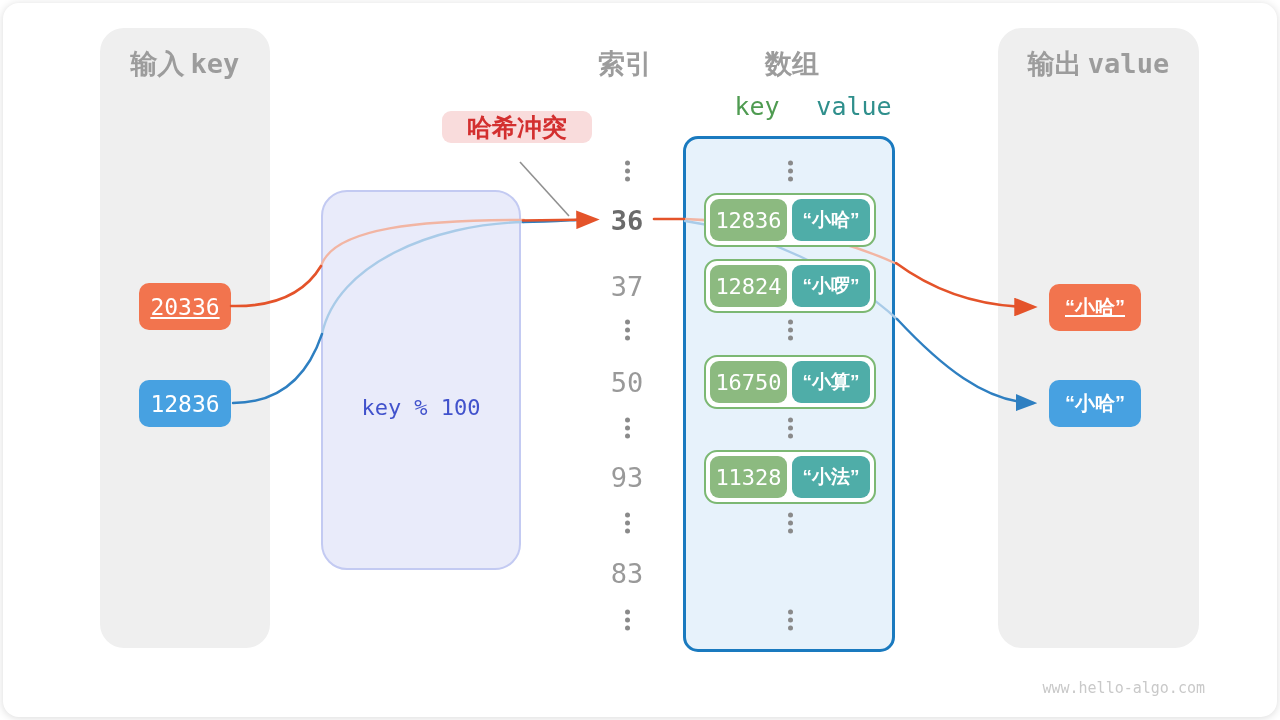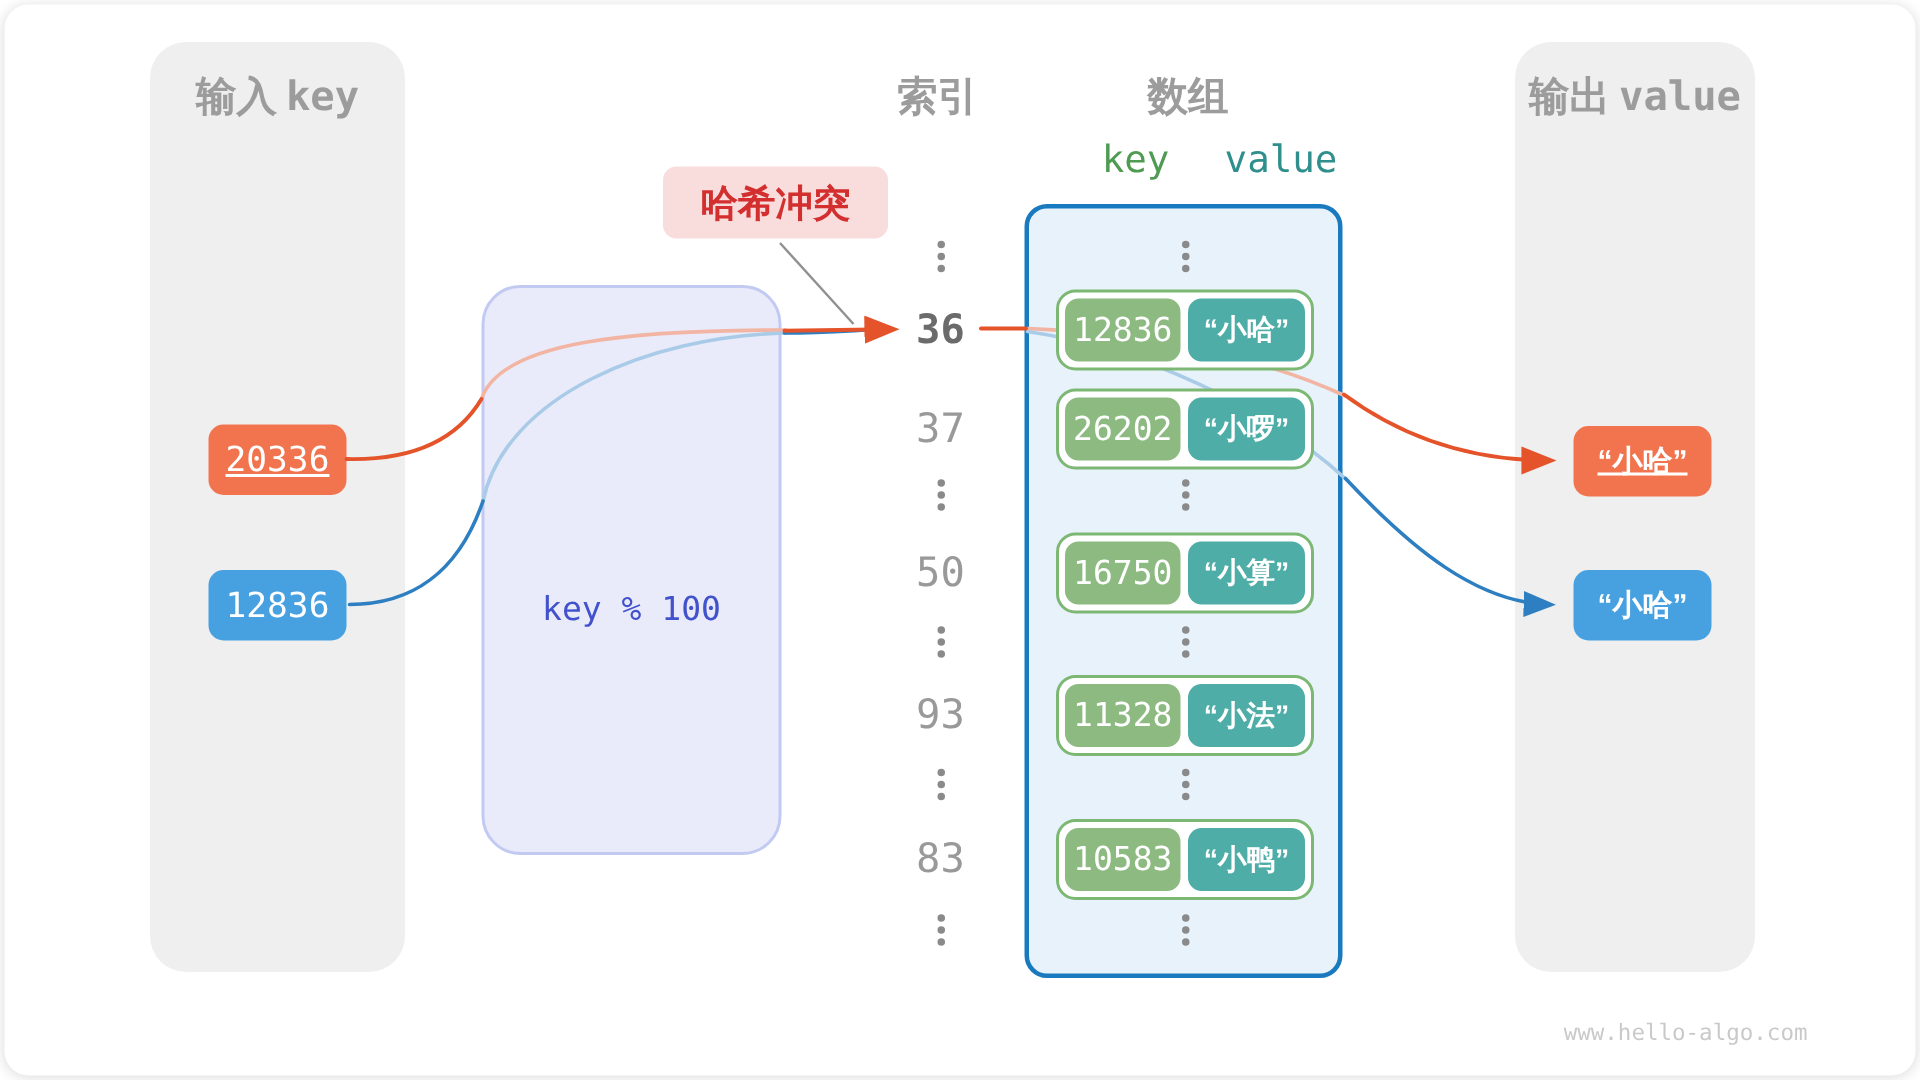--- a/index.html
+++ b/index.html
@@ -6,38 +6,38 @@
   body{font-family:"Liberation Sans",sans-serif;}
   .card{position:absolute;inset:3px;background:#fff;border-radius:16px;box-shadow:0 1px 9px rgba(0,0,0,0.15);}
 
   
   .layer-bg{z-index:1;} .layer-svg-under{z-index:2;} .layer-content{z-index:3;} .layer-svg-over{z-index:4;}
   svg.overlay{position:absolute;left:0;top:0;width:1280px;height:720px;pointer-events:none;}
 
   
   .panel{position:absolute;top:25px;height:620px;background:var(--c-panel-bg);border-radius:24px;z-index:1;}
   .panel-left{left:97px;width:170px;}
-  .panel-right{left:995px;width:160px;margin-left:12px;}
+  .panel-right{left:995px;width:201px;}
   .panel-title{position:absolute;top:18px;left:0;width:100%;text-align:center;font-weight:bold;font-size:27px;color:var(--c-panel-title);white-space:nowrap;}
   .panel-title .en{font-family:"DejaVu Sans Mono",monospace;margin-left:6px;}
 
   
   .kv-box{position:absolute;z-index:3;width:92px;height:47px;border-radius:10px;color:#fff;display:flex;align-items:center;justify-content:center;}
   .kv-num{font:23px "DejaVu Sans Mono",monospace;}
   .kv-val{font-weight:bold;font-size:20px;}
   .bg-orange{background:var(--c-orange);text-decoration:underline;}
   .bg-blue{background:var(--c-blue);}
 
   
   .hash-box{position:absolute;left:318px;top:187px;width:200px;height:380px;background:var(--c-hash-bg);border:2px solid var(--c-hash-border);border-radius:26px;box-sizing:border-box;z-index:1;}
   .hash-title{position:absolute;left:318px;top:358px;width:200px;transform:translateY(-50%);text-align:center;font-size:26px;font-weight:500;color:var(--c-hash-text);z-index:3;}
   .hash-formula{position:absolute;left:318px;top:404px;width:200px;transform:translateY(-50%);text-align:center;font:22px "DejaVu Sans Mono",monospace;color:var(--c-hash-text);z-index:3;}
 
   
-  .collision{position:absolute;left:439px;top:108px;width:150px;height:48px;background:var(--c-collision-bg);border-radius:9px;display:flex;align-items:center;justify-content:center;font-weight:bold;font-size:25px;color:var(--c-collision-text);z-index:3;}
+  .collision{position:absolute;left:439px;top:108px;width:150px;height:32px;background:var(--c-collision-bg);border-radius:9px;display:flex;align-items:center;justify-content:center;font-weight:bold;font-size:25px;color:var(--c-collision-text);z-index:3;}
 
   
   .col-title{position:absolute;transform:translate(-50%,-50%);font-weight:bold;font-size:27px;color:var(--c-panel-title);z-index:3;white-space:nowrap;}
   .kv-header{position:absolute;top:103px;transform:translate(-50%,-50%);font:25px "DejaVu Sans Mono",monospace;z-index:3;}
   .kv-header.k{color:var(--c-key-header);}
   .kv-header.v{color:var(--c-value-header);}
 
   
   .array-box{position:absolute;left:680px;top:133px;width:212px;height:516px;background:var(--c-array-bg);border:3px solid var(--c-array-border);border-radius:15px;box-sizing:border-box;z-index:1;}
 
@@ -145,21 +145,21 @@
       <div class="vdots" style="top: 168px;">
         <i></i>
         <i></i>
         <i></i>
       </div>
       <div class="pair" style="top: 217px;">
         <span class="pair-key">12836</span>
         <span class="pair-val">“小哈”</span>
       </div>
       <div class="pair" style="top: 283px;">
-        <span class="pair-key">26202</span>
+        <span class="pair-key">12824</span>
         <span class="pair-val">“小啰”</span>
       </div>
       <div class="vdots" style="top: 327px;">
         <i></i>
         <i></i>
         <i></i>
       </div>
       <div class="pair" style="top: 379px;">
         <span class="pair-key">16750</span>
         <span class="pair-val">“小算”</span>
@@ -170,24 +170,20 @@
         <i></i>
       </div>
       <div class="pair" style="top: 474px;">
         <span class="pair-key">11328</span>
         <span class="pair-val">“小法”</span>
       </div>
       <div class="vdots" style="top: 520px;">
         <i></i>
         <i></i>
         <i></i>
-      </div>
-      <div class="pair" style="top: 570px;">
-        <span class="pair-key">10583</span>
-        <span class="pair-val">“小鸭”</span>
       </div>
       <div class="vdots" style="top: 617px;">
         <i></i>
         <i></i>
         <i></i>
       </div>
     </div>
 
   <div class="kv-box kv-val bg-orange layer-content" style="left:1046px;top:281px">
     <span>“小哈”</span>

